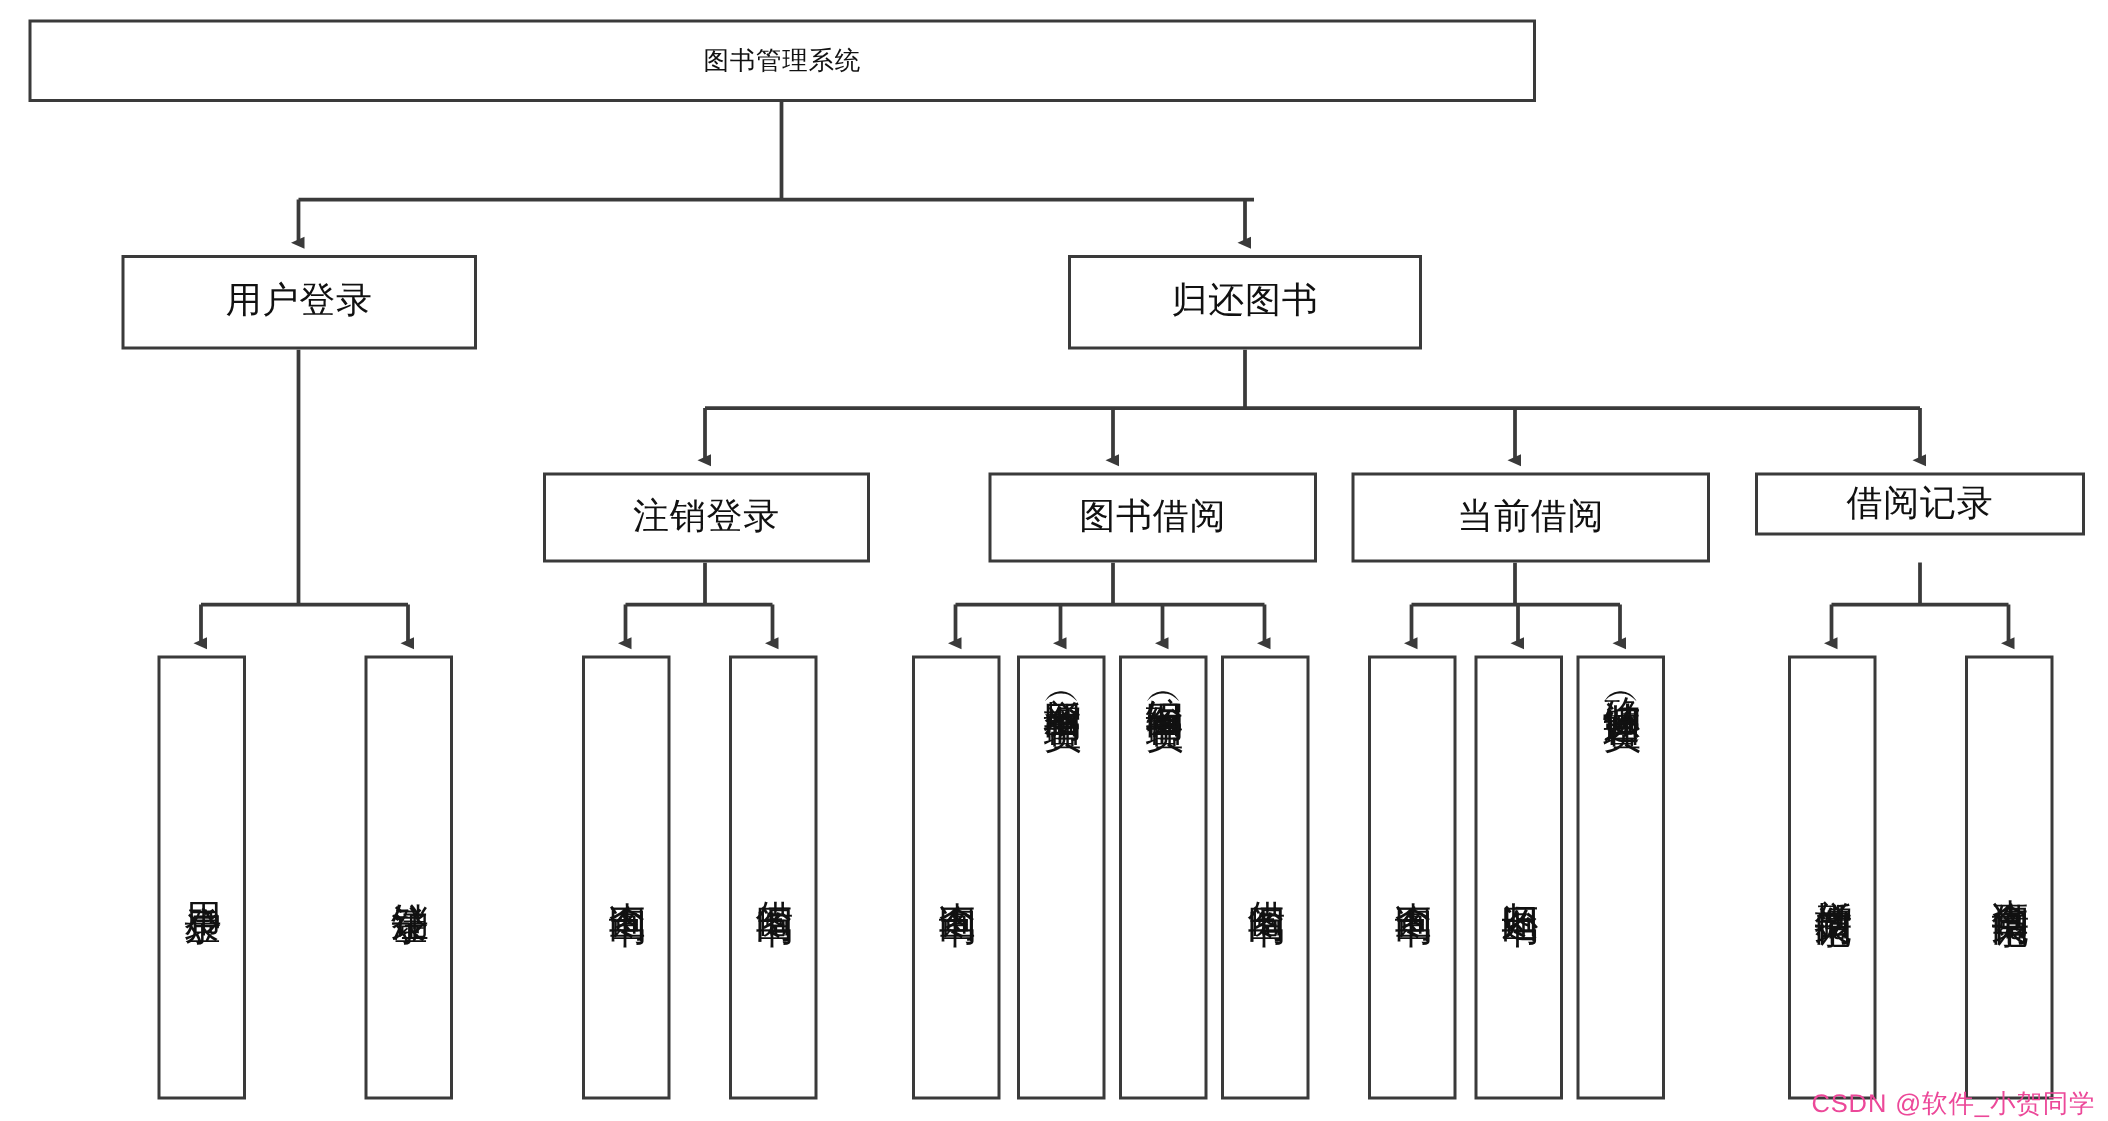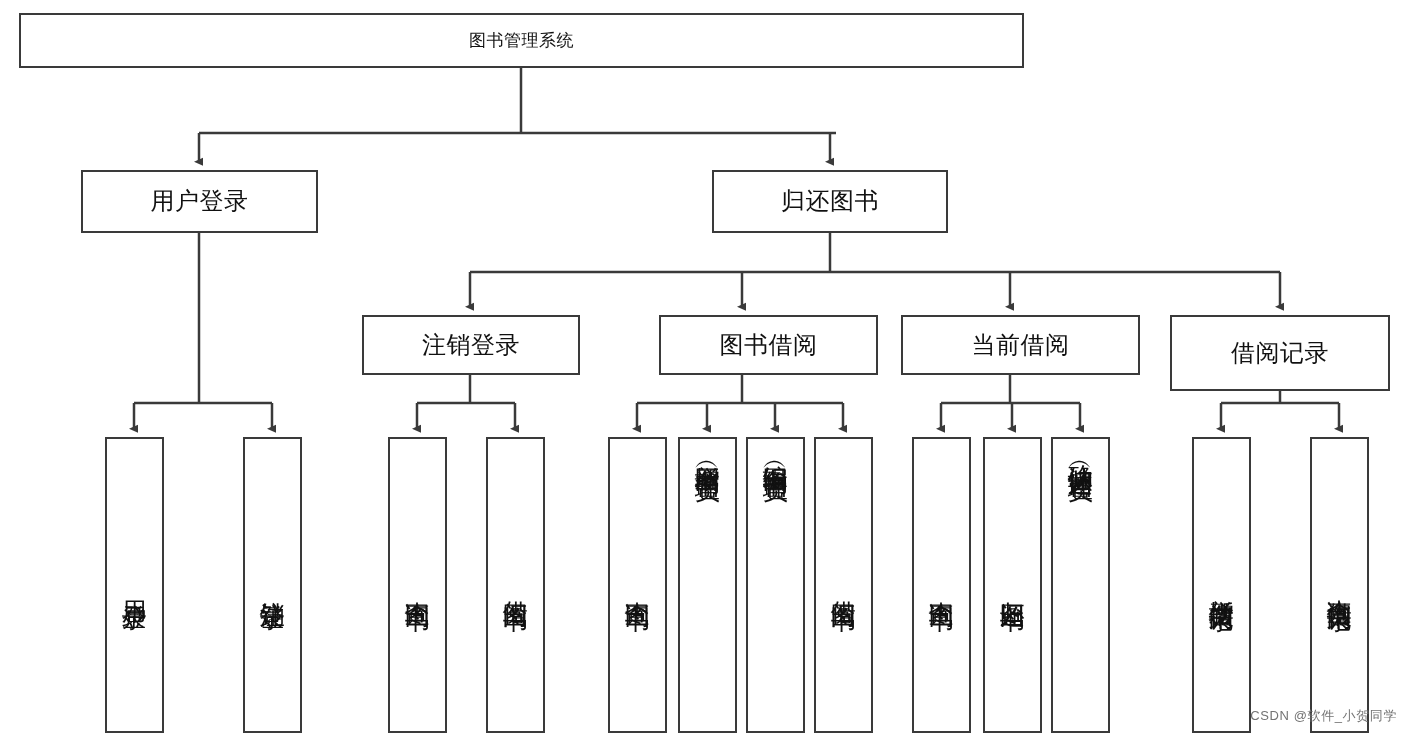--- a/index.html
+++ b/index.html
@@ -62,23 +62,23 @@
     letter-spacing: 2px;
     white-space: nowrap;
   }
   .node.vertical.centered {
     align-items: center;
     padding-top: 0;
   }
   .watermark {
     position: absolute;
     right: 8px;
-    bottom: 22px;
-    font-size: 13px;
-    color: #737373;
+    bottom: 0;
+    font-size: 17px;
+    color: #ec4899;
     letter-spacing: 0.6px;
     z-index: 5;
     white-space: nowrap;
     font-family: "Liberation Sans", "DejaVu Sans", sans-serif;
   }
 </style>
 </head>
 <body>
 
 <div id="diagram-canvas">
@@ -146,21 +146,21 @@
 
   <div class="node horizontal" style="left:362px; top:315px; width:218px; height:60px;">
     <span class="node-label">注销登录</span>
   </div>
   <div class="node horizontal" style="left:659px; top:315px; width:219px; height:60px;align-items:center;">
     <span class="node-label">图书借阅</span>
   </div>
   <div class="node horizontal" style="left:901px; top:315px; width:239px; height:60px;">
     <span class="node-label">当前借阅</span>
   </div>
-  <div class="node horizontal" style="left:1170px; top:315px; width:220px; height:76px;">
+  <div class="node horizontal" style="left:1170px; top:315px; width:220px; height:42px;">
     <span class="node-label">借阅记录</span>
   </div>
 
   <div class="node vertical centered" style="left:105px; top:437px; width:59px; height:296px;">
     <span class="node-label">用户登录</span>
   </div>
   <div class="node vertical centered" style="left:243px; top:437px; width:59px; height:296px;">
     <span class="node-label">注销登录</span>
   </div>
 

